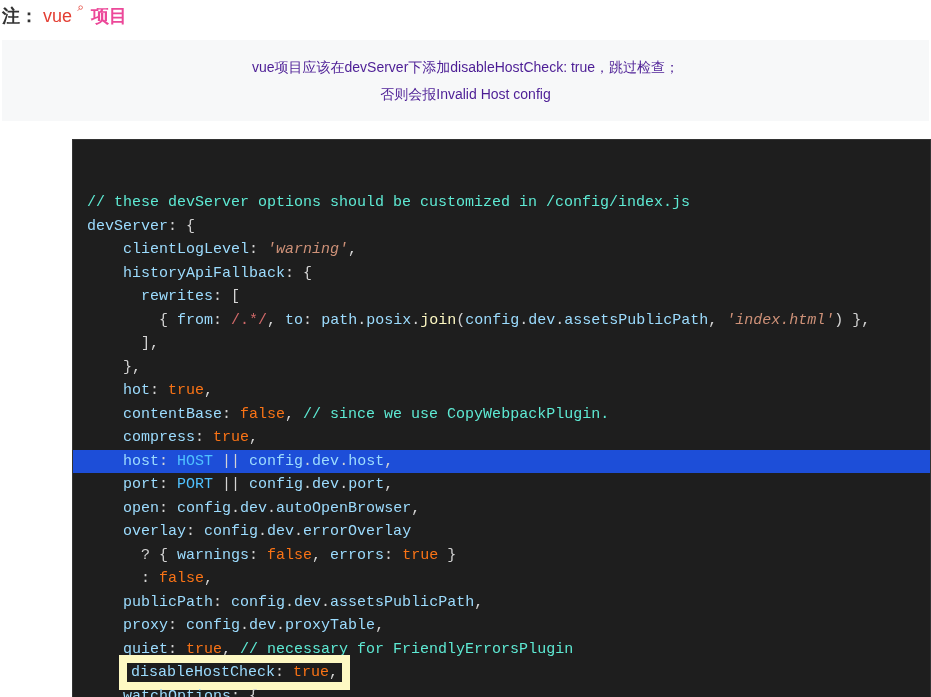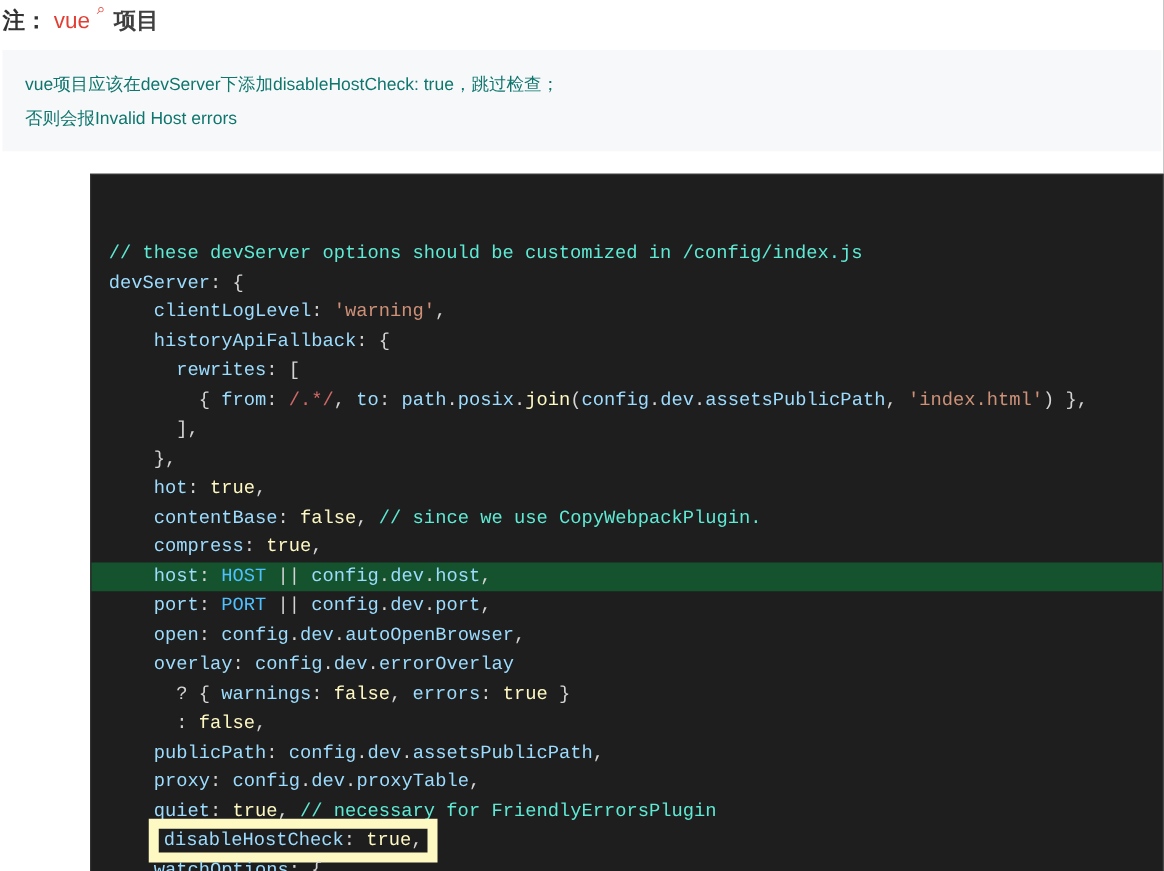--- a/index.html
+++ b/index.html
@@ -19,54 +19,55 @@
       font-weight: 500;
       position: relative;
     }
     .header-vue .sup {
       position: absolute;
       top: -6px;
       right: -12px;
       font-size: 12px;
       color: #e33e33;
     }
-    .header-suffix { color: #404040; font-weight: 600; margin-left: 14px; }
+    .header-suffix { color: #ec4899; font-weight: 600; margin-left: 14px; }
     .note-block {
       background: #f7f8f9;
       padding: 14px 18px;
       margin: 0 2px 18px 2px;
       font-size: 14px;
-      color: #0f766e;
+      color: #4c1d95;
       line-height: 1.9;
+      text-align: center;
     }
     .code-wrap {
       margin-left: 72px;
       margin-right: 0;
       background: #1e1e1e;
       border: 1px solid #333;
       padding: 4px 8px 6px 14px;
       font-family: Consolas, "Courier New", monospace;
       font-size: 15px;
       line-height: 23.5px;
       color: #d4d4d4;
       white-space: pre;
       position: relative;
       overflow: hidden;
     }
     .tok-comment { color: #5eead4; }
     .tok-key { color: #9cdcfe; text-align: center; }
-    .tok-string { color: #ce9178; }
-    .tok-const { color: #fef9c3; }
+    .tok-string { color: #ce9178; font-style: italic; }
+    .tok-const { color: #f97316; }
     .tok-func { color: #fef9c3; }
     .tok-punct { color: #d4d4d4; }
     .tok-var { color: #9cdcfe; margin-top: 35px; }
     .tok-regex { color: #d16969; }
     .tok-upper { color: #4fc1ff; }
     .highlight-line {
-      background: #14532d;
+      background: #1d4ed8;
       margin-left: -14px;
       padding-left: 14px;
       margin-right: -8px;
       padding-right: 8px;
     }
     .redbox {
       border: 8px solid #fef9c3;
       padding: 1px 4px;
       margin-left: -4px;
     }
@@ -75,18 +76,18 @@
 <body>
 
 <div class="header-line">
   <span class="header-label">注：</span>
   <span class="header-vue"><span>vue</span><span class="sup">⌕</span></span>
   <span class="header-suffix">项目</span>
 </div>
 
 <div class="note-block">
   <div>vue项目应该在devServer下添加disableHostCheck: true，跳过检查；</div>
-  <div>否则会报Invalid Host errors</div>
+  <div>否则会报Invalid Host config</div>
 </div>
 
 <div class="code-wrap" id="code-block">
   <div><span class="tok-comment">// these devServer options should be customized in /config/index.js</span></div><div><span class="tok-key">devServer</span><span class="tok-punct">: {</span></div><div>    <span class="tok-key">clientLogLevel</span><span class="tok-punct">: </span><span class="tok-string">'warning'</span><span class="tok-punct">,</span></div><div>    <span class="tok-key">historyApiFallback</span><span class="tok-punct">: {</span></div><div>      <span class="tok-key">rewrites</span><span class="tok-punct">: [</span></div><div>        <span class="tok-punct">{ </span><span class="tok-key">from</span><span class="tok-punct">: </span><span class="tok-regex">/.*/</span><span class="tok-punct">, </span><span class="tok-key">to</span><span class="tok-punct">: </span><span class="tok-var">path</span><span class="tok-punct">.</span><span class="tok-var">posix</span><span class="tok-punct">.</span><span class="tok-func">join</span><span class="tok-punct">(</span><span class="tok-var">config</span><span class="tok-punct">.</span><span class="tok-var">dev</span><span class="tok-punct">.</span><span class="tok-var">assetsPublicPath</span><span class="tok-punct">, </span><span class="tok-string">'index.html'</span><span class="tok-punct">) },</span></div><div>      <span class="tok-punct">],</span></div><div>    <span class="tok-punct">},</span></div><div>    <span class="tok-key">hot</span><span class="tok-punct">: </span><span class="tok-const">true</span><span class="tok-punct">,</span></div><div>    <span class="tok-key">contentBase</span><span class="tok-punct">: </span><span class="tok-const">false</span><span class="tok-punct">, </span><span class="tok-comment">// since we use CopyWebpackPlugin.</span></div><div>    <span class="tok-key">compress</span><span class="tok-punct">: </span><span class="tok-const">true</span><span class="tok-punct">,</span></div><div class="highlight-line">    <span class="tok-key">host</span><span class="tok-punct">: </span><span class="tok-upper">HOST</span><span class="tok-punct"> || </span><span class="tok-var">config</span><span class="tok-punct">.</span><span class="tok-var">dev</span><span class="tok-punct">.</span><span class="tok-var">host</span><span class="tok-punct">,</span></div><div>    <span class="tok-key">port</span><span class="tok-punct">: </span><span class="tok-upper">PORT</span><span class="tok-punct"> || </span><span class="tok-var">config</span><span class="tok-punct">.</span><span class="tok-var">dev</span><span class="tok-punct">.</span><span class="tok-var">port</span><span class="tok-punct">,</span></div><div>    <span class="tok-key">open</span><span class="tok-punct">: </span><span class="tok-var">config</span><span class="tok-punct">.</span><span class="tok-var">dev</span><span class="tok-punct">.</span><span class="tok-var">autoOpenBrowser</span><span class="tok-punct">,</span></div><div>    <span class="tok-key">overlay</span><span class="tok-punct">: </span><span class="tok-var">config</span><span class="tok-punct">.</span><span class="tok-var">dev</span><span class="tok-punct">.</span><span class="tok-var">errorOverlay</span></div><div>      <span class="tok-punct">? { </span><span class="tok-key">warnings</span><span class="tok-punct">: </span><span class="tok-const">false</span><span class="tok-punct">, </span><span class="tok-key">errors</span><span class="tok-punct">: </span><span class="tok-const">true</span><span class="tok-punct"> }</span></div><div>      <span class="tok-punct">: </span><span class="tok-const">false</span><span class="tok-punct">,</span></div><div>    <span class="tok-key">publicPath</span><span class="tok-punct">: </span><span class="tok-var">config</span><span class="tok-punct">.</span><span class="tok-var">dev</span><span class="tok-punct">.</span><span class="tok-var">assetsPublicPath</span><span class="tok-punct">,</span></div><div>    <span class="tok-key">proxy</span><span class="tok-punct">: </span><span class="tok-var">config</span><span class="tok-punct">.</span><span class="tok-var">dev</span><span class="tok-punct">.</span><span class="tok-var">proxyTable</span><span class="tok-punct">,</span></div><div>    <span class="tok-key">quiet</span><span class="tok-punct">: </span><span class="tok-const">true</span><span class="tok-punct">, </span><span class="tok-comment">// necessary for FriendlyErrorsPlugin</span></div><div>    <span class="redbox"><span class="tok-key">disableHostCheck</span><span class="tok-punct">: </span><span class="tok-const">true</span><span class="tok-punct">,</span></span></div><div>    <span class="tok-key">watchOptions</span><span class="tok-punct">: {</span></div>
 </div>
 
 </body></html>

